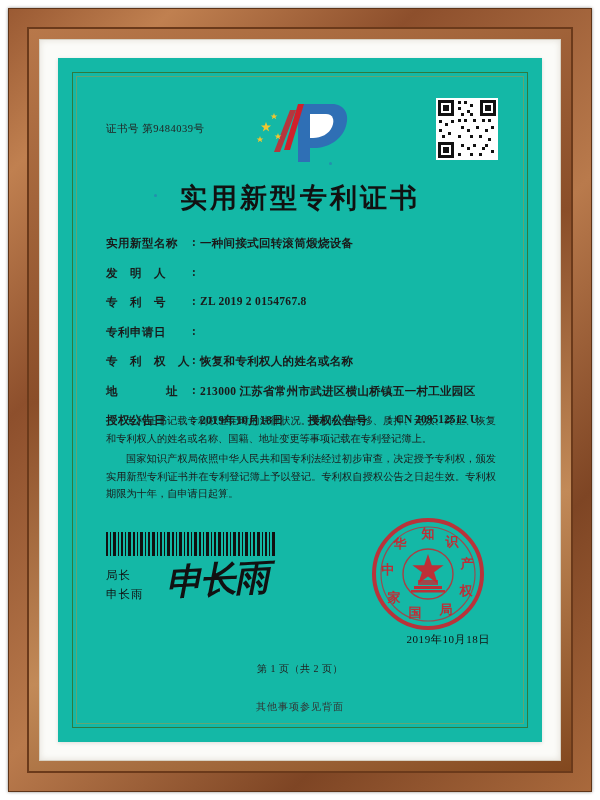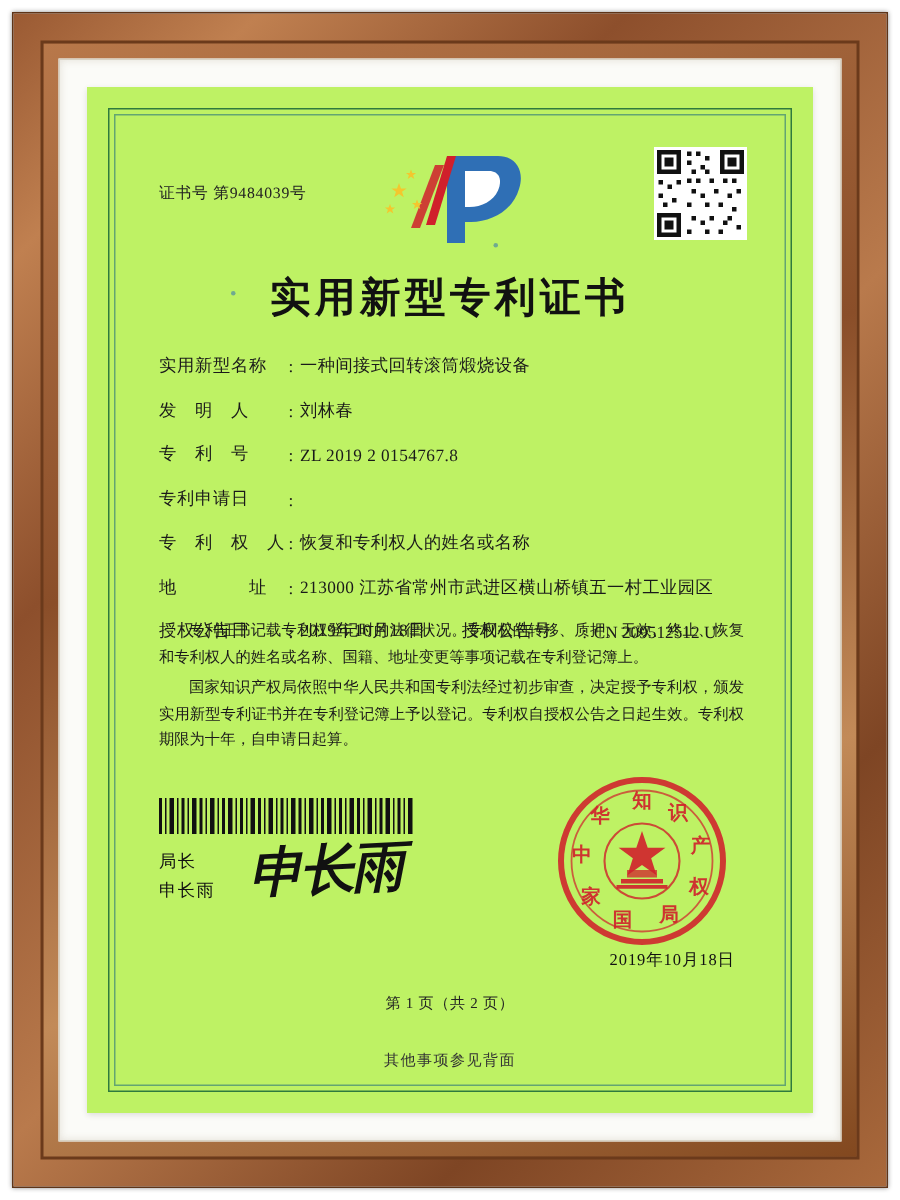--- a/index.html
+++ b/index.html
@@ -48,21 +48,21 @@
     box-shadow: inset 0 0 6px rgba(120,100,70,0.18);
   }
 
   
   .paper {
     position: absolute;
     left: 58px;
     top: 58px;
     width: 484px;
     height: 684px;
-    background: #bef264;
+    background: #14b8a6;
     box-sizing: border-box;
     box-shadow: 0 1px 4px rgba(0,0,0,0.12);
   }
   .paper-border {
     position: absolute;
     left: 14px;
     top: 14px;
     right: 14px;
     bottom: 14px;
     border: 1.5px solid #2f7a3e;
@@ -124,24 +124,25 @@
 
   
   .fields {
     position: absolute;
     top: 152px;
     left: 22px;
     right: 22px;
   }
   .field-row {
     display: flex;
-    align-items: flex-end;
+    align-items: flex-start;
     margin-bottom: 14.5px;
     font-size: 11.5px;
     color: #1a1a1a;
+    font-weight: bold;
   }
   .field-label {
     width: 82px;
     flex: 0 0 82px;
     letter-spacing: 0.5px;
     white-space: nowrap;
   }
   .field-colon {
     flex: 0 0 12px;
     text-align: center;
@@ -354,21 +355,20 @@
 
       <div class="field-row">
         <span class="field-label">实用新型名称</span>
         <span class="field-colon">:</span>
         <span class="field-value">一种间接式回转滚筒煅烧设备</span>
       </div>
 
       <div class="field-row">
         <span class="field-label">发　明　人</span>
         <span class="field-colon">:</span>
-        <span class="field-value">刘林春</span>
       </div>
 
       <div class="field-row">
         <span class="field-label">专　利　号</span>
         <span class="field-colon">:</span>
         <span class="field-value">ZL 2019 2 0154767.8</span>
       </div>
 
       <div class="field-row">
         <span class="field-label">专利申请日</span>

